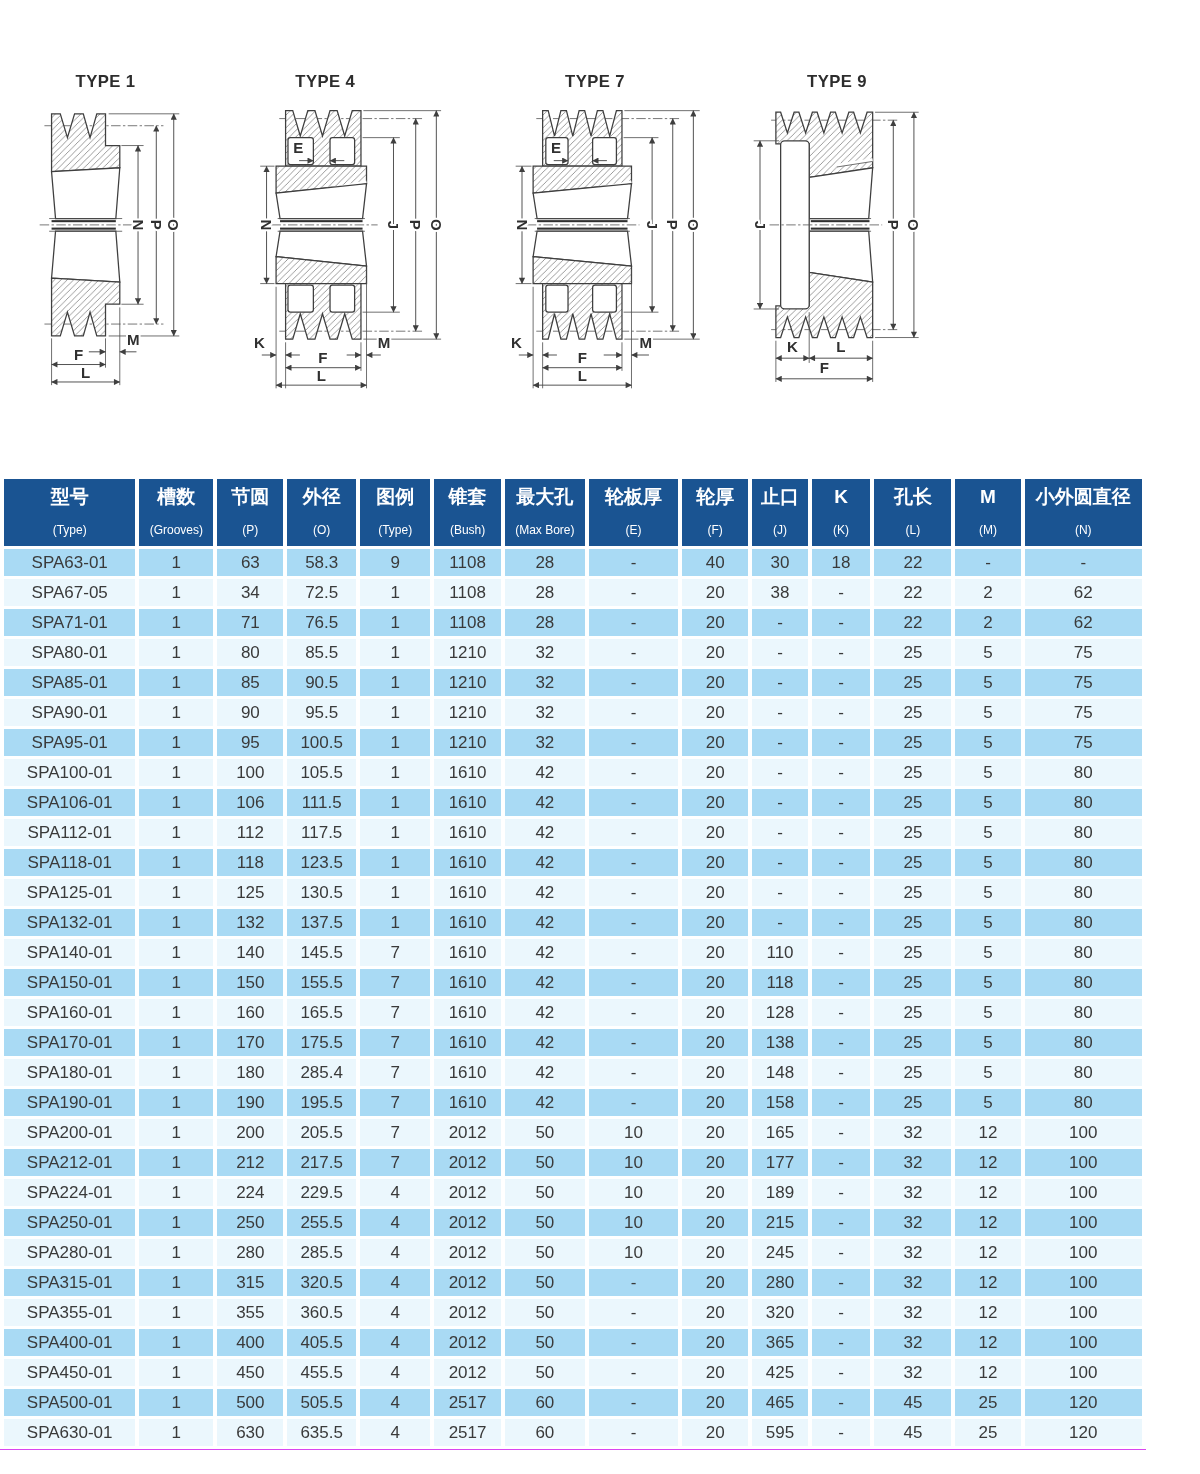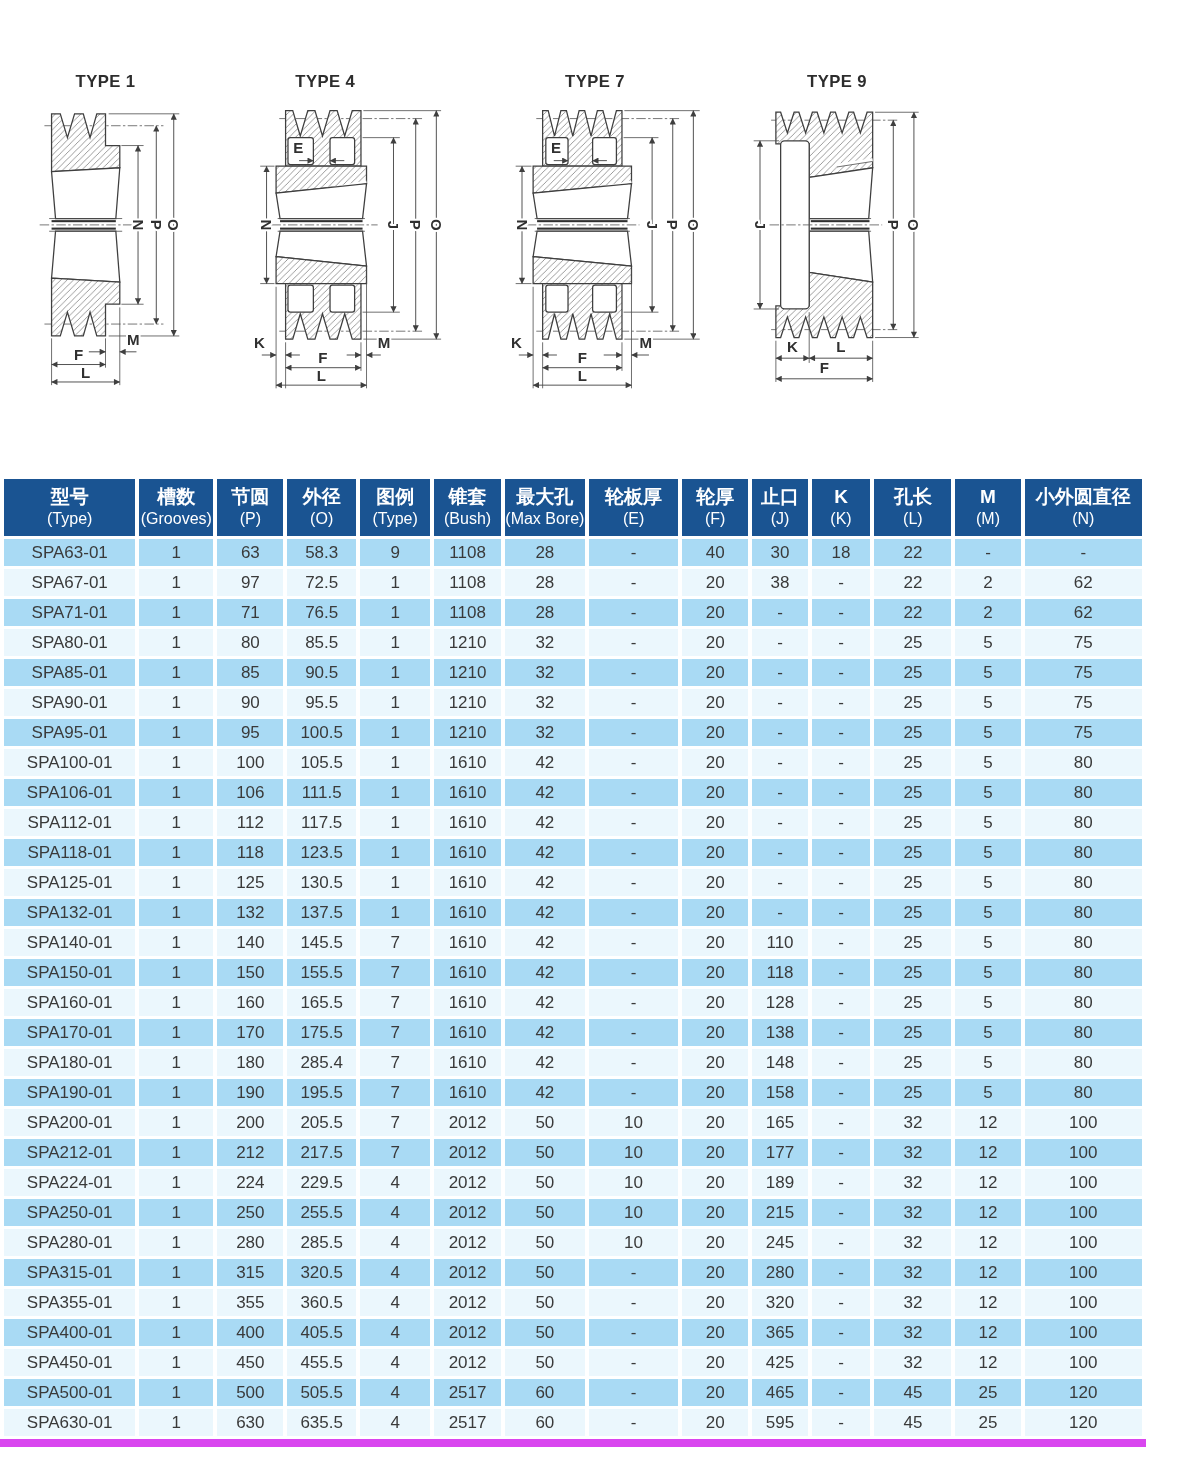--- a/index.html
+++ b/index.html
@@ -10,24 +10,24 @@
   .dlabel{font-family:"Liberation Sans",sans-serif;font-size:19px;font-weight:700;fill:#303030;
           paint-order:stroke;stroke:#fff;stroke-width:5px;stroke-linejoin:round;text-anchor:middle;}
   .outl{fill:url(#hatch);stroke:#3f3f3f;stroke-width:1.6;}
   .wht{fill:#ffffff;stroke:#3f3f3f;stroke-width:1.6;}
   .ext{stroke:#4a4a4a;stroke-width:1;fill:none;}
   .dim{stroke:#4a4a4a;stroke-width:1.2;fill:none;}
   .cl{stroke:#555;stroke-width:1;stroke-dasharray:12 3 3 3;fill:none;}
   .whtline{stroke:#fff;stroke-width:4;fill:none;}
   .bar{fill:#2f2f2f;}
   table.spec{width:1146px;border-collapse:separate;border-spacing:4px 3px;table-layout:fixed;
-             border-bottom:8px solid #d946ef;}
+             border-bottom:1px solid #d946ef;}
   table.spec th{background:#1A5492;color:#fff;padding:6px 0 8px;vertical-align:middle;text-align:center;}
   table.spec th .zh{font-size:19px;font-weight:700;line-height:1.25;}
-  table.spec th .en{font-size:16px;font-weight:400;line-height:1.15;margin-top:1px;}
+  table.spec th .en{font-size:12px;font-weight:400;line-height:1.15;margin-top:15px;}
   table.spec td{background:#EBF7FD;text-align:center;font-size:17px;color:#3A3A3A;height:27px;
                 padding:0;line-height:27px;white-space:nowrap;overflow:hidden;}
   table.spec tbody tr:nth-child(odd) td{background:#A9DAF4;}
 </style>
 </head>
 <body>
 
 <div class="page">
 
   <div class="figures">
@@ -296,23 +296,23 @@
           <td>28</td>
           <td>-</td>
           <td>40</td>
           <td>30</td>
           <td>18</td>
           <td>22</td>
           <td>-</td>
           <td>-</td>
         </tr>
         <tr>
-          <td>SPA67-01</td>
-          <td>1</td>
-          <td>97</td>
+          <td>SPA67-05</td>
+          <td>1</td>
+          <td>34</td>
           <td>72.5</td>
           <td>1</td>
           <td>1108</td>
           <td>28</td>
           <td>-</td>
           <td>20</td>
           <td>38</td>
           <td>-</td>
           <td>22</td>
           <td>2</td>

